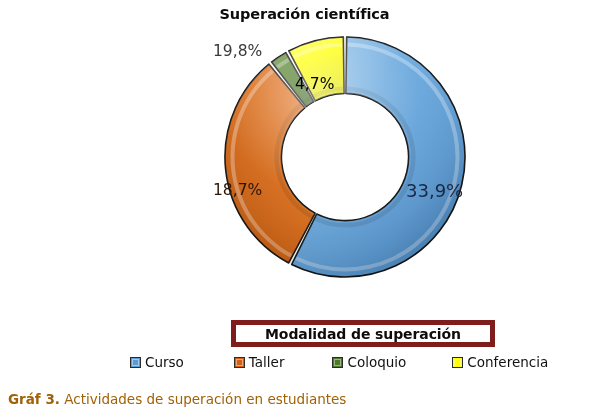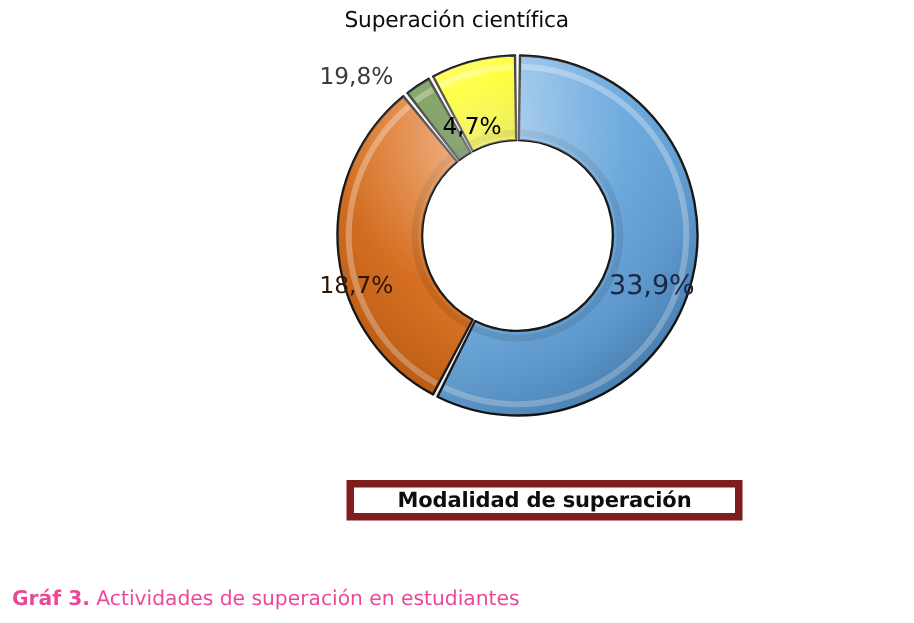--- a/index.html
+++ b/index.html
@@ -27,21 +27,21 @@
     background: #ffffff;
   }
 
   #chart-title {
     position: absolute;
     left: 0;
     top: 6px;
     width: 609px;
     text-align: center;
     font-size: 14.5px;
-    font-weight: normal;
+    font-weight: bold;
     letter-spacing: -0.1px;
     color: #0d0d0d;
     font-family: "DejaVu Sans", "Liberation Sans", sans-serif;
   }
 
   
   #doughnut-wrap {
     position: absolute;
     left: 0;
     top: 0;
@@ -144,21 +144,21 @@
   #legend-item-curso      { margin-right: 50px; }
   #legend-item-taller     { margin-right: 48px; }
   #legend-item-coloquio   { margin-right: 46px; }
 
   
   #caption {
     position: absolute;
     left: 8px;
     top: 391px;
     font-size: 13.5px;
-    color: #ec4899;
+    color: #a16207;
     font-family: "DejaVu Sans", "Liberation Sans", sans-serif;
     white-space: nowrap;
   }
   #caption-bold {
     font-weight: bold;
   }
 </style>
 </head>
 <body>
 
@@ -220,18 +220,36 @@
     <div class="data-label" id="label-curso">33,9%</div>
     <div class="data-label" id="label-taller">18,7%</div>
     <div class="data-label" id="label-coloquio">19,8%</div>
     <div class="data-label" id="label-conferencia">4,7%</div>
   </div>
 
   <div id="legend-title-box">
     <span id="legend-title-text">Modalidad de superación</span>
   </div>
 
+  <div id="legend-row">
+    <div class="legend-item" id="legend-item-curso">
+      <span class="legend-swatch" id="swatch-curso" style="background: rgb(91, 155, 213);"></span>
+      <span class="legend-label">Curso</span>
+    </div>
+    <div class="legend-item" id="legend-item-taller">
+      <span class="legend-swatch" id="swatch-taller" style="background: rgb(210, 96, 15);"></span>
+      <span class="legend-label">Taller</span>
+    </div>
+    <div class="legend-item" id="legend-item-coloquio">
+      <span class="legend-swatch" id="swatch-coloquio" style="background: rgb(78, 122, 40);"></span>
+      <span class="legend-label">Coloquio</span>
+    </div>
+    <div class="legend-item" id="legend-item-conferencia">
+      <span class="legend-swatch" id="swatch-conferencia" style="background: rgb(255, 255, 0);"></span>
+      <span class="legend-label">Conferencia</span>
+    </div>
+  </div>
 
 </div>
 
 <div id="caption">
   <span id="caption-bold">Gráf 3.</span><span id="caption-rest"> Actividades de superación en estudiantes</span>
 </div>
 
 </body></html>

